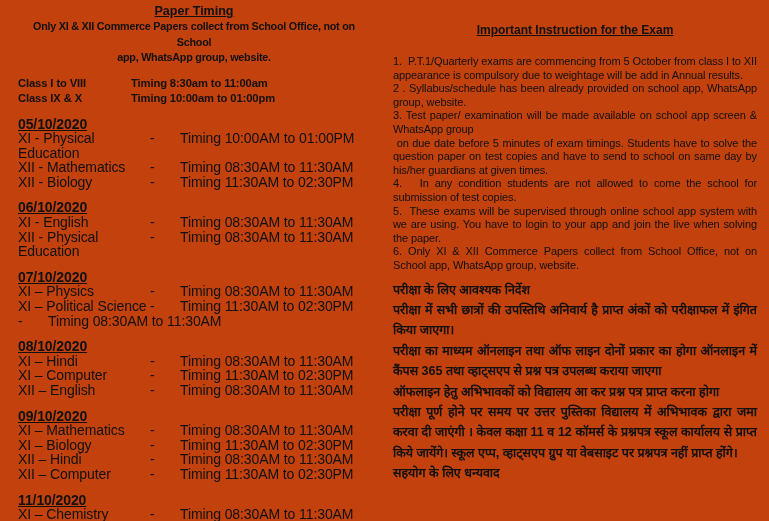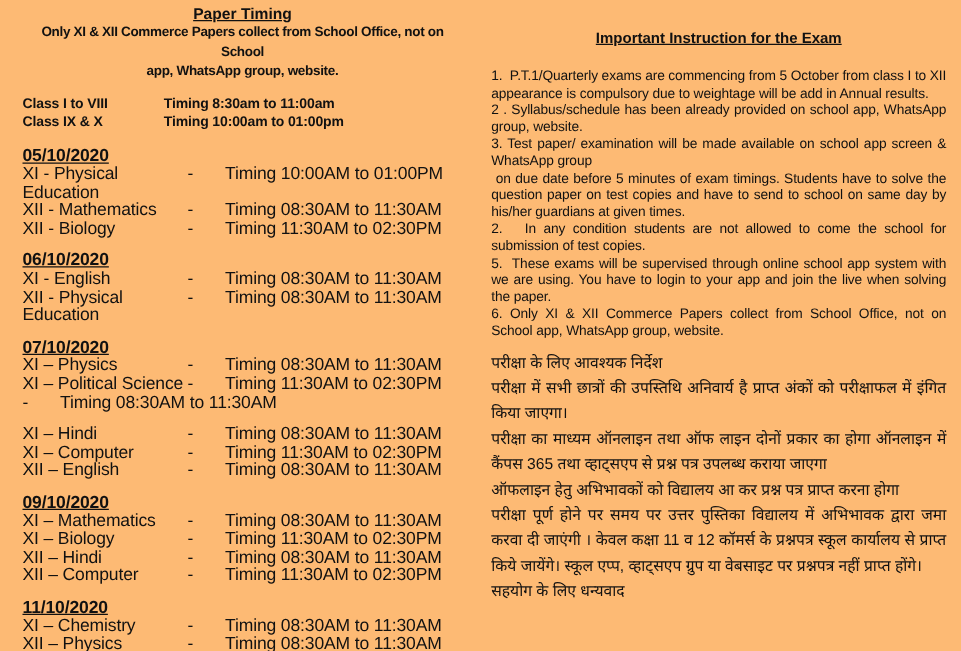--- a/index.html
+++ b/index.html
@@ -9,21 +9,21 @@
     width: 769px;
     height: 521px;
     overflow: hidden;
     font-family: "Liberation Sans", sans-serif;
     color: #111111;
   }
   .page {
     position: relative;
     width: 769px;
     height: 521px;
-    background: #fdba74;
+    background: #c2410c;
   }
   
   .left-col {
     position: absolute;
     left: 0; top: 0;
     width: 384px;
     padding: 3px 6px 0 18px;
     box-sizing: border-box;
   }
   .l-title {
@@ -78,21 +78,21 @@
     margin-bottom: 17px;
   }
   .instructions p {
     margin: 0;
     font-size: 11px;
     line-height: 13.6px;
     text-align: justify;
     white-space: pre-wrap;
     letter-spacing: -0.1px;
   }
-  .hindi-block { margin-top: 7px; }
+  .hindi-block { margin-top: 7px; font-weight: bold; }
   .hindi-block p {
     margin: 0;
     font-size: 12.5px;
     line-height: 20.4px;
     text-align: justify;
   }
 </style>
 </head>
 <body>
 
@@ -157,20 +157,21 @@
             <span class="c-subj">XI – Political Science</span>
             <span class="c-sep">-</span>
             <span class="c-time">Timing 11:30AM to 02:30PM</span>
           </div>
           <div class="srow">
             <span class="c-sep">-</span>
             <span class="c-time">Timing 08:30AM to 11:30AM</span>
           </div>
         </div>
         <div class="section">
+          <div class="date-heading">08/10/2020</div>
           <div class="srow">
             <span class="c-subj">XI – Hindi</span>
             <span class="c-sep">-</span>
             <span class="c-time">Timing 08:30AM to 11:30AM</span>
           </div>
           <div class="srow">
             <span class="c-subj">XI – Computer</span>
             <span class="c-sep">-</span>
             <span class="c-time">Timing 11:30AM to 02:30PM</span>
           </div>
@@ -225,21 +226,21 @@
   </div>
 
   <div class="right-col">
     <div class="r-title">Important Instruction for the Exam</div>
 
     <div class="instructions">
         <p>1.  P.T.1/Quarterly exams are commencing from 5 October from class I to XII appearance is compulsory due to weightage will be add in Annual results.</p>
         <p>2 . Syllabus/schedule has been already provided on school app, WhatsApp group, website.</p>
         <p>3. Test paper/ examination will be made available on school app screen &amp; WhatsApp group</p>
         <p> on due date before 5 minutes of exam timings. Students have to solve the question paper on test copies and have to send to school on same day by his/her guardians at given times.</p>
-        <p>2.   In any condition students are not allowed to come the school for submission of test copies.</p>
+        <p>4.   In any condition students are not allowed to come the school for submission of test copies.</p>
         <p>5.  These exams will be supervised through online school app system with we are using. You have to login to your app and join the live when solving the paper.</p>
         <p>6. Only XI &amp; XII Commerce Papers collect from School Office, not on  School app, WhatsApp group, website.</p>
       </div>
 
     <div class="hindi-block">
         <p>परीक्षा के लिए आवश्यक निर्देश</p>
         <p>परीक्षा में सभी छात्रों की उपस्तिथि अनिवार्य है प्राप्त अंकों को परीक्षाफल में इंगित किया जाएगा।</p>
         <p>परीक्षा का माध्यम ऑनलाइन तथा ऑफ लाइन दोनों प्रकार का होगा ऑनलाइन में कैंपस 365 तथा व्हाट्सएप से प्रश्न पत्र उपलब्ध कराया जाएगा</p>
         <p>ऑफलाइन हेतु अभिभावकों को विद्यालय आ कर प्रश्न पत्र प्राप्त करना होगा</p>
         <p>परीक्षा पूर्ण होने पर समय पर उत्तर पुस्तिका विद्यालय में अभिभावक द्वारा जमा करवा दी जाएंगी । केवल कक्षा 11 व 12 कॉमर्स के प्रश्नपत्र स्कूल कार्यालय से प्राप्त किये जायेंगे। स्कूल एप्प, व्हाट्सएप ग्रुप या वेबसाइट पर प्रश्नपत्र नहीं प्राप्त होंगे।</p>

